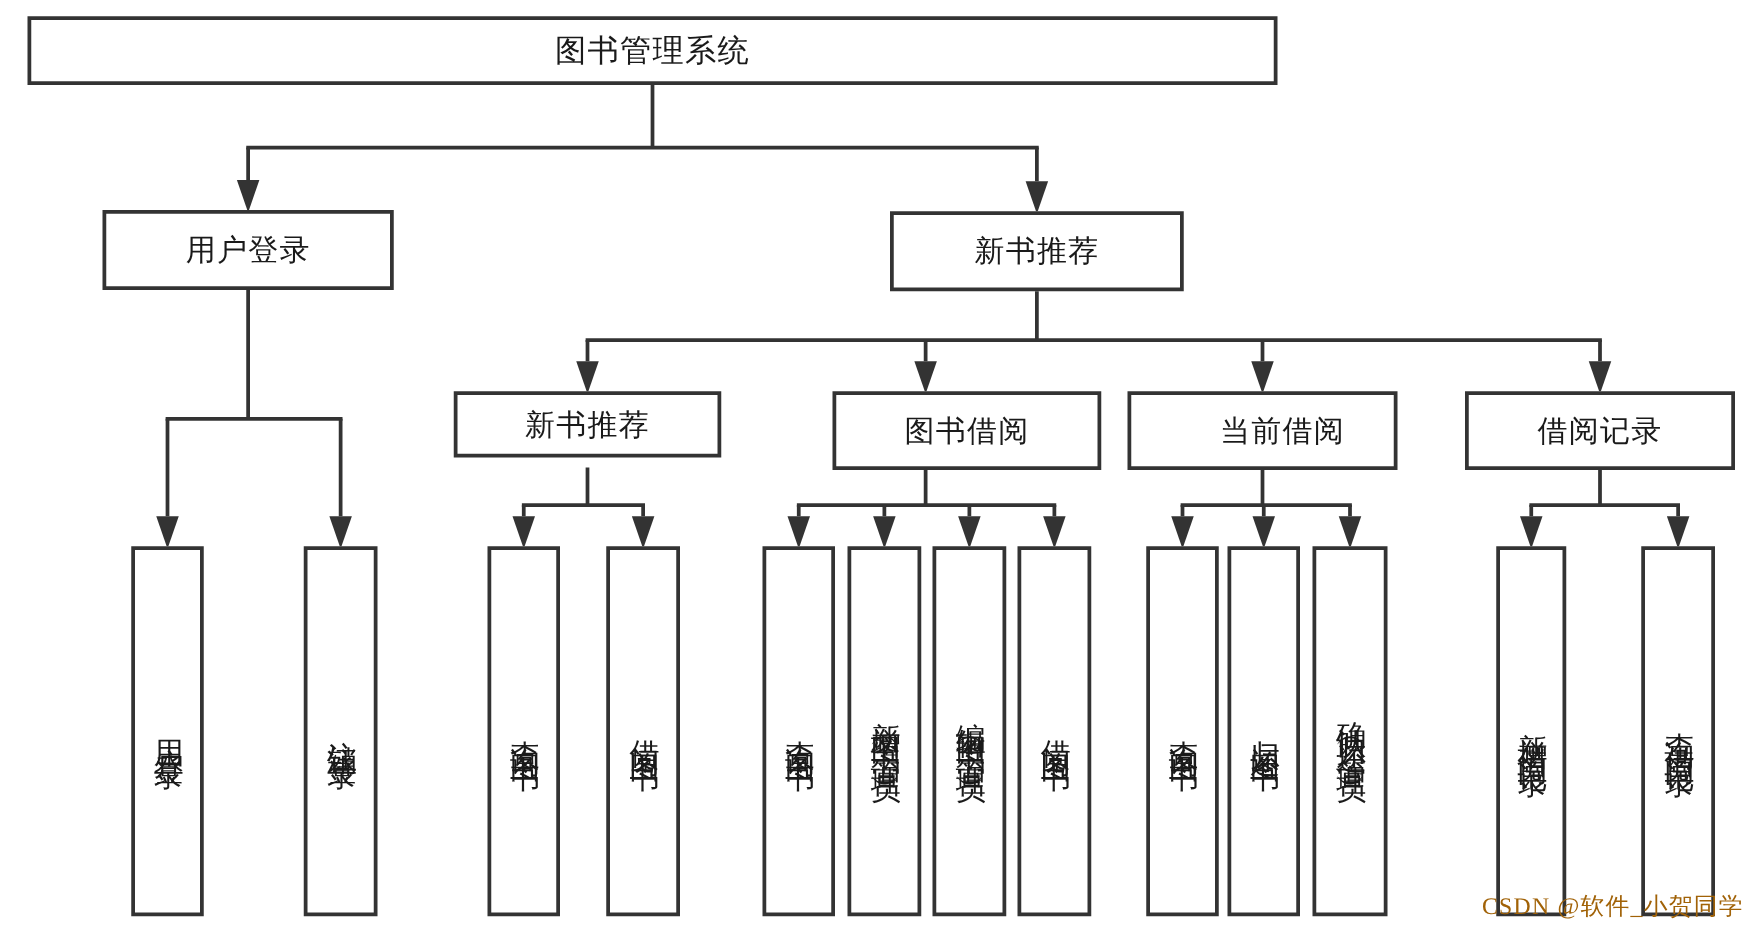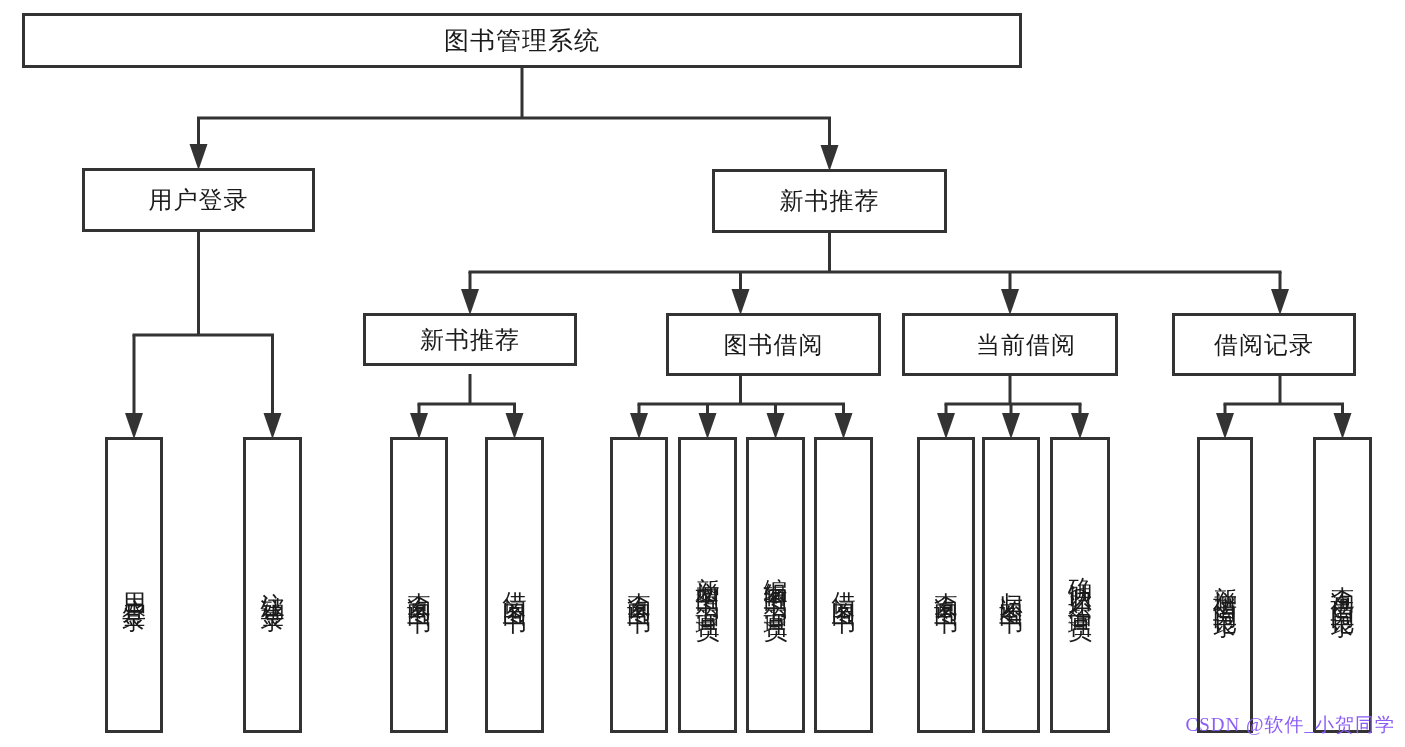--- a/index.html
+++ b/index.html
@@ -115,29 +115,29 @@
       <line x1="1342.5" y1="404" x2="1342.5" y2="413" stroke="#333333" stroke-width="3"></line>
       <polygon points="1333.5,413 1351.5,413 1342.5,439" fill="#333333"></polygon>
     </svg>
   <div id="nodes">
       <div class="node h root" style="left: 22px; top: 13px; width: 1000px; height: 55px;">图书管理系统</div>
       <div class="node h" style="left: 82px; top: 168px; width: 233px; height: 64px;">用户登录</div>
       <div class="node h" style="left: 712px; top: 169px; width: 235px; height: 64px;">新书推荐</div>
       <div class="node h" style="left: 363px; top: 313px; width: 214px; height: 53px;">新书推荐</div>
       <div class="node h" style="left: 666px; top: 313px; width: 215px; height: 63px;">图书借阅</div>
       <div class="node h" style="left: 902px; top: 313px; width: 216px; height: 63px; padding-left: 32px;">当前借阅</div>
-      <div class="node h" style="left: 1172px; top: 313px; width: 184px; height: 63px;">借阅记录</div>
+      <div class="node h" style="left: 1172px; top: 313px; width: 216px; height: 63px;">借阅记录</div>
       <div class="node v" style="left: 105px; top: 437px; width: 58px; height: 296px;">用户登录</div>
       <div class="node v" style="left: 243px; top: 437px; width: 59px; height: 296px;">注销登录</div>
       <div class="node v" style="left: 390px; top: 437px; width: 58px; height: 296px;">查询图书</div>
       <div class="node v" style="left: 485px; top: 437px; width: 59px; height: 296px;">借阅图书</div>
       <div class="node v" style="left: 610px; top: 437px; width: 58px; height: 296px;">查询图书</div>
       <div class="node v" style="left: 678px; top: 437px; width: 59px; height: 296px;">新增图书（管理员）</div>
       <div class="node v" style="left: 746px; top: 437px; width: 59px; height: 296px;">编辑图书（管理员）</div>
       <div class="node v" style="left: 814px; top: 437px; width: 59px; height: 296px;">借阅图书</div>
       <div class="node v" style="left: 917px; top: 437px; width: 58px; height: 296px;">查询图书</div>
       <div class="node v" style="left: 982px; top: 437px; width: 58px; height: 296px;">归还图书</div>
       <div class="node v" style="left: 1050px; top: 437px; width: 60px; height: 296px;">确认归还（管理员）</div>
       <div class="node v" style="left: 1197px; top: 437px; width: 56px; height: 296px;">新增借阅记录</div>
       <div class="node v" style="left: 1313px; top: 437px; width: 59px; height: 296px;">查询借阅记录</div>
     </div>
-  <div class="watermark" style="color: #8b5cf6;">CSDN @软件_小贺同学</div>
+  <div class="watermark" style="color: #a16207;">CSDN @软件_小贺同学</div>
 </div>
 
 </body></html>

